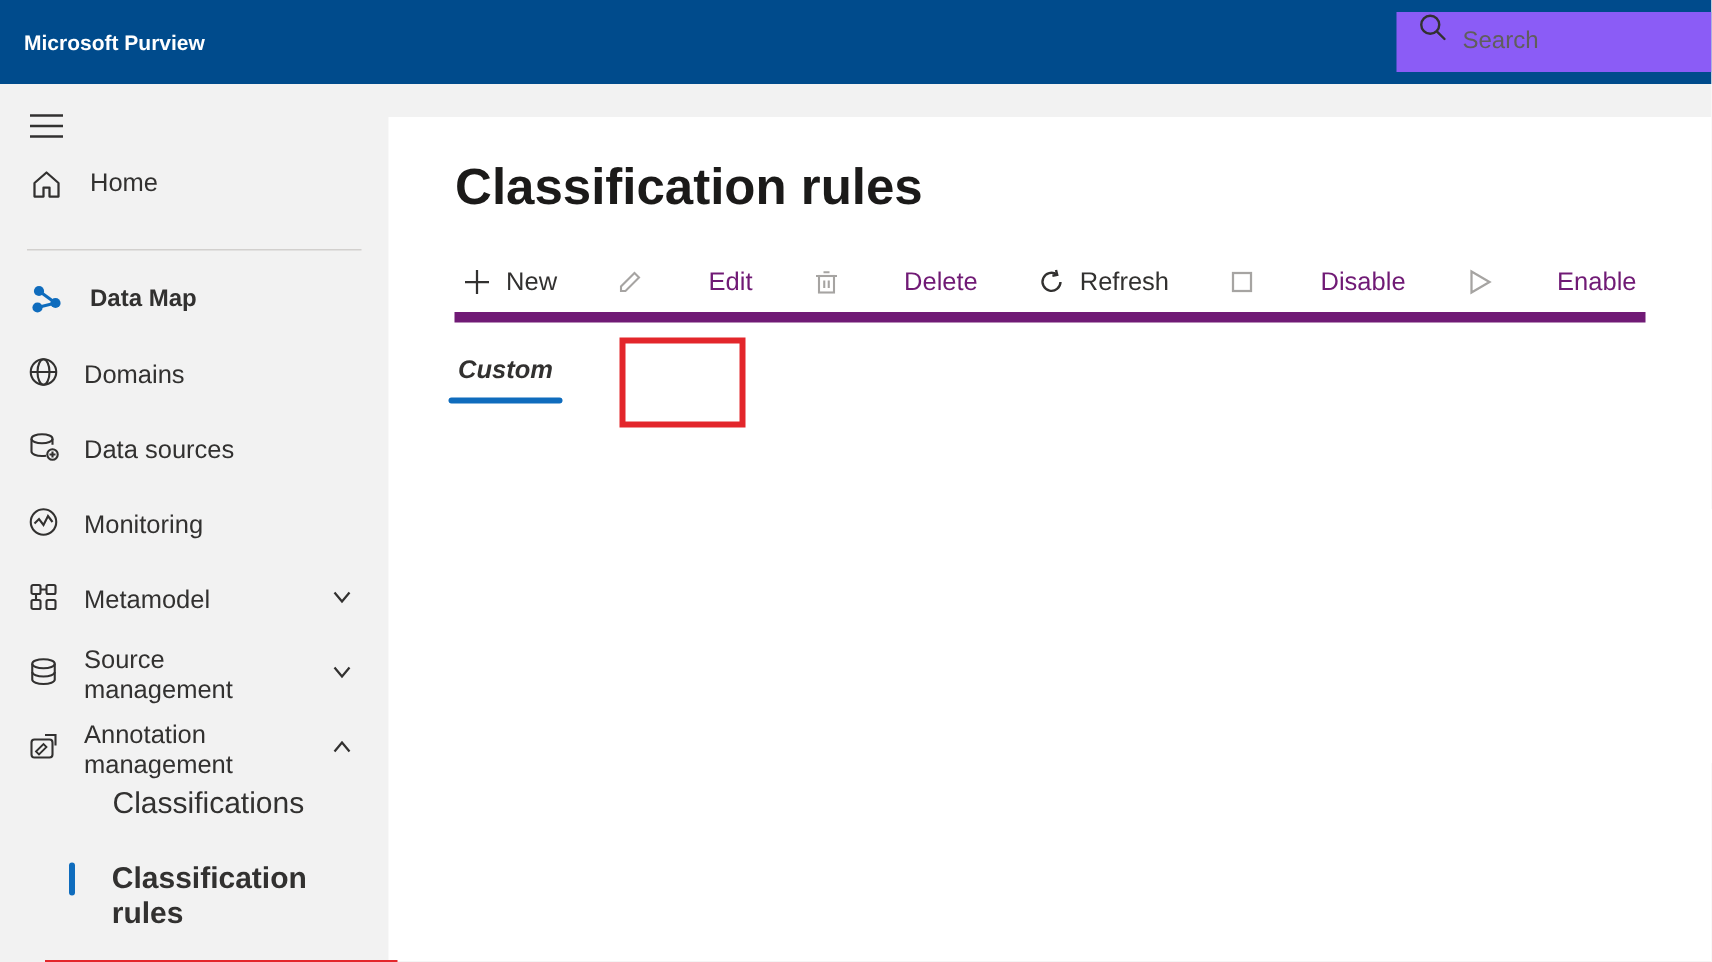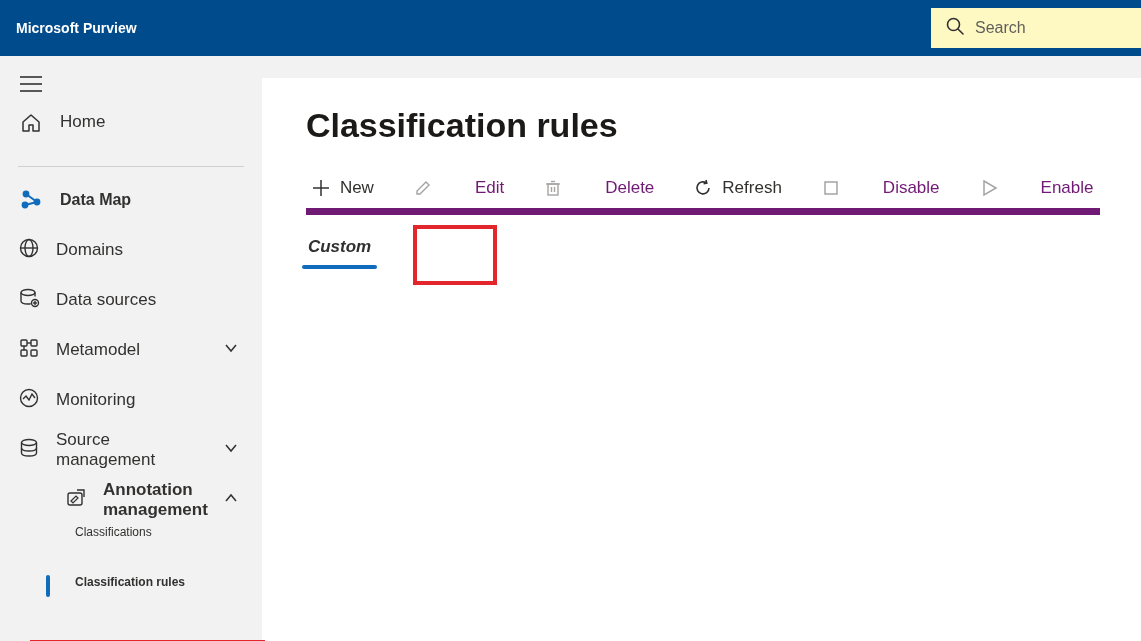--- a/index.html
+++ b/index.html
@@ -20,22 +20,21 @@
     justify-content: space-between;
     padding: 0 16px 0 16px;
   }
   .brand {
     color: #fff;
     font-size: 14px;
     font-weight: 600;
   }
   .search-wrap {
     display: flex;
-    align-items: center;
-    background: #fef9c3;
+    background: #8b5cf6;
     height: 40px;
     width: 210px;
     padding: 0 14px;
     gap: 10px;
     margin-right: -16px;
   }
   .search-wrap svg { flex-shrink: 0; }
   .search-input {
     border: none;
     outline: none;
@@ -103,24 +102,24 @@
   }
   .section-item {
     display: flex;
     align-items: center;
     height: 50px;
     padding: 0 24px 0 18px;
     gap: 16px;
     font-size: 17px;
     cursor: pointer;
   }
-  .section-item.bold { font-weight: 700; margin-left: 47px; }
+  .section-item.bold { font-weight: 400; }
   .sub-item {
     padding-left: 56px;
-    font-size: 12px;
+    font-size: 20px;
     gap: 15px;
   }
   .sub-item .bar {
     width: 4px;
     height: 22px;
     background: transparent;
     margin-right: 10px;
     border-radius: 2px;
     margin-left: -10px;
   }
@@ -269,49 +268,49 @@
           <line x1="17" y1="14" x2="17" y2="18" stroke="#323130" stroke-width="1.4"></line>
           <line x1="15" y1="16" x2="19" y2="16" stroke="#323130" stroke-width="1.4"></line>
         </svg>
       </span>
       <span>Data sources</span>
     </div>
 
     <div class="section-item">
       <span class="icon-slot">
         <svg width="22" height="22" viewBox="0 0 22 22" fill="none">
+          <circle cx="11" cy="11" r="8.5" stroke="#323130" stroke-width="1.4"></circle>
+          <polyline points="5,12 8,9 11,13 14,7 17,11" stroke="#323130" stroke-width="1.4" fill="none"></polyline>
+        </svg>
+      </span>
+      <span>Monitoring</span>
+    </div>
+
+    <div class="section-item">
+      <span class="icon-slot">
+        <svg width="22" height="22" viewBox="0 0 22 22" fill="none">
           <rect x="3" y="3" width="6" height="6" rx="1" stroke="#323130" stroke-width="1.4"></rect>
           <rect x="13" y="3" width="6" height="6" rx="1" stroke="#323130" stroke-width="1.4"></rect>
           <rect x="3" y="13" width="6" height="6" rx="1" stroke="#323130" stroke-width="1.4"></rect>
           <rect x="13" y="13" width="6" height="6" rx="1" stroke="#323130" stroke-width="1.4"></rect>
           <line x1="9" y1="6" x2="13" y2="6" stroke="#323130" stroke-width="1.4"></line>
           <line x1="6" y1="9" x2="6" y2="13" stroke="#323130" stroke-width="1.4"></line>
         </svg>
       </span>
       <span>Metamodel</span>
       <span class="chev">
         <svg width="14" height="14" viewBox="0 0 14 14">
             <polyline points="2,4 7,10 12,4" fill="none" stroke="#323130" stroke-width="1.5"></polyline>
           </svg>
       </span>
     </div>
 
     <div class="section-item">
       <span class="icon-slot">
         <svg width="22" height="22" viewBox="0 0 22 22" fill="none">
-          <circle cx="11" cy="11" r="8.5" stroke="#323130" stroke-width="1.4"></circle>
-          <polyline points="5,12 8,9 11,13 14,7 17,11" stroke="#323130" stroke-width="1.4" fill="none"></polyline>
-        </svg>
-      </span>
-      <span>Monitoring</span>
-    </div>
-
-    <div class="section-item">
-      <span class="icon-slot">
-        <svg width="22" height="22" viewBox="0 0 22 22" fill="none">
           <ellipse cx="11" cy="5.5" rx="7.5" ry="3" stroke="#323130" stroke-width="1.4"></ellipse>
           <path d="M3.5 5.5 V16 C3.5 17.7 6.9 19 11 19 C15.1 19 18.5 17.7 18.5 16 V5.5" stroke="#323130" stroke-width="1.4"></path>
           <path d="M3.5 11 C3.5 12.7 6.9 14 11 14 C15.1 14 18.5 12.7 18.5 11" stroke="#323130" stroke-width="1.4"></path>
         </svg>
       </span>
       <span>Source management</span>
       <span class="chev">
         <svg width="14" height="14" viewBox="0 0 14 14">
             <polyline points="2,4 7,10 12,4" fill="none" stroke="#323130" stroke-width="1.5"></polyline>
           </svg>

